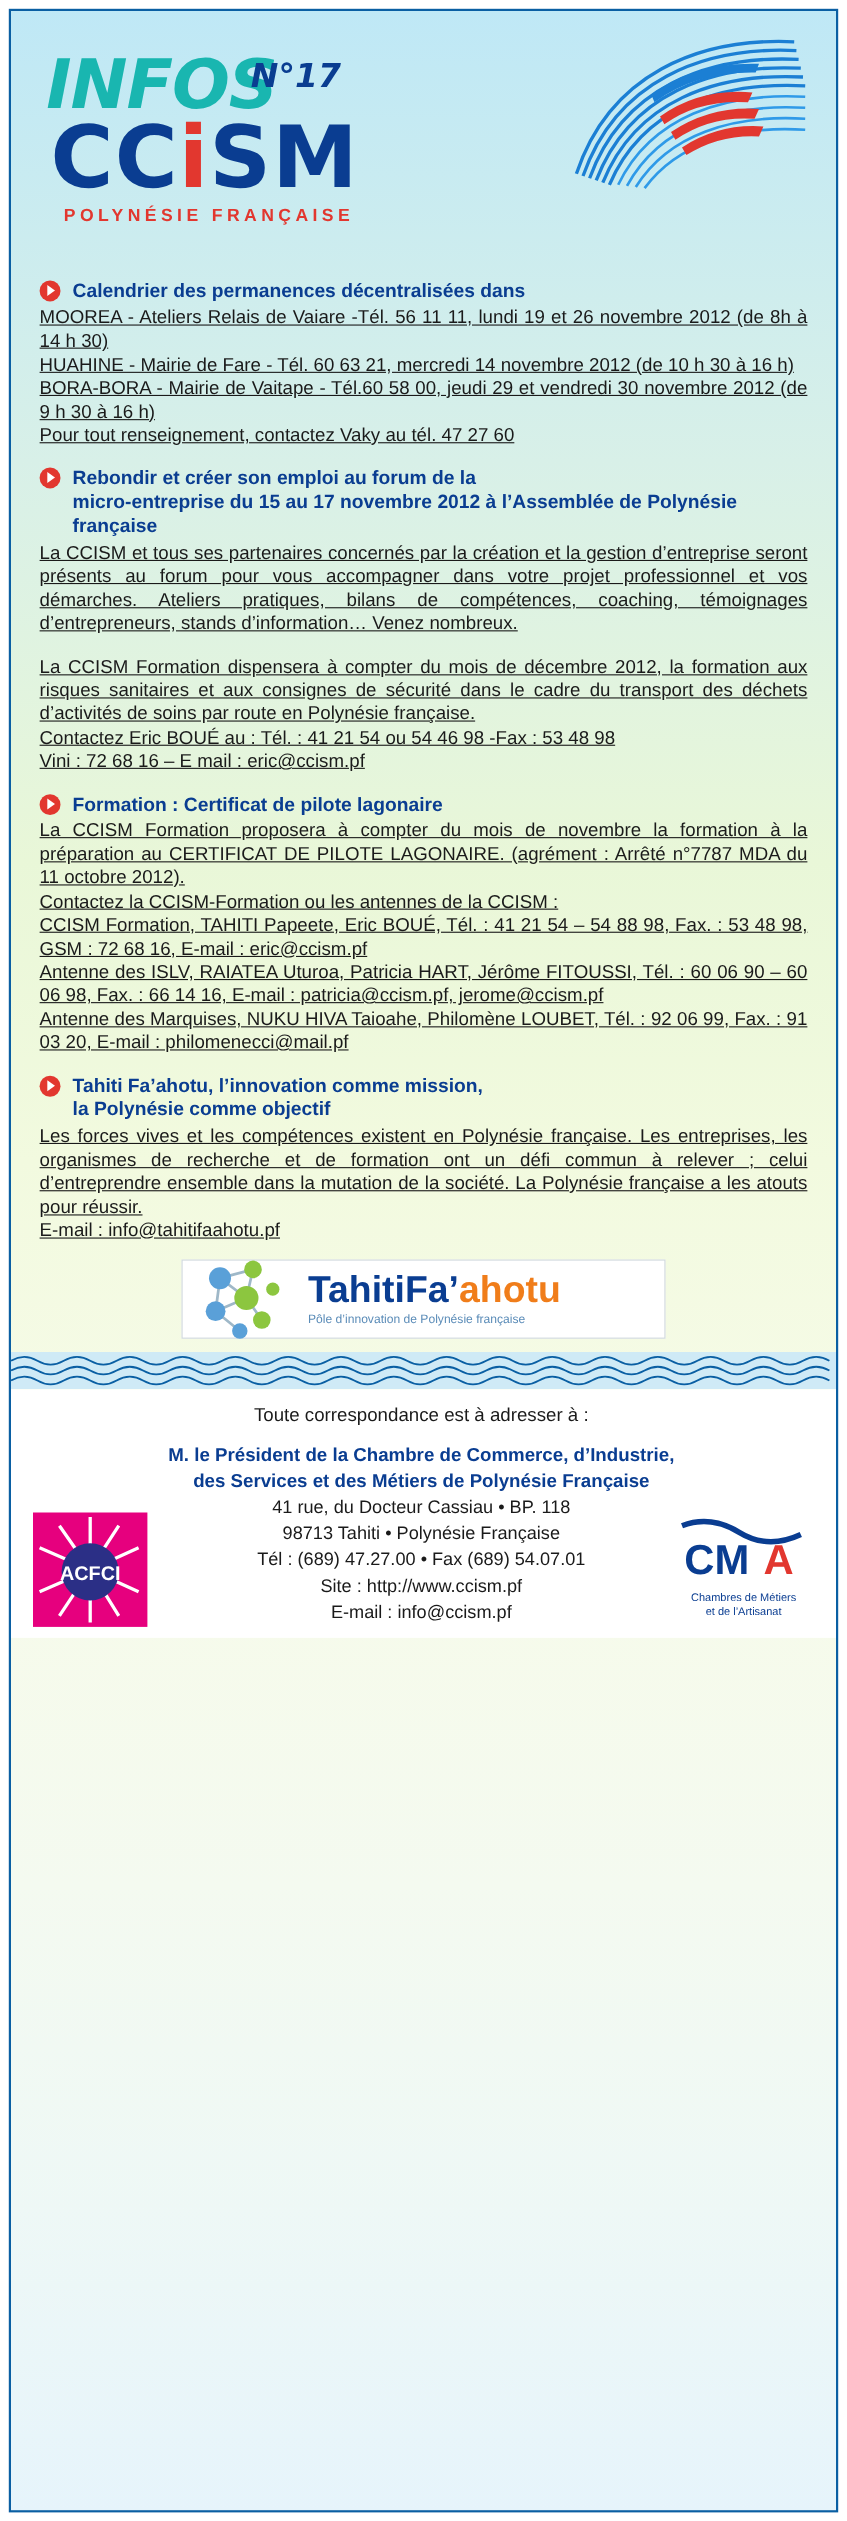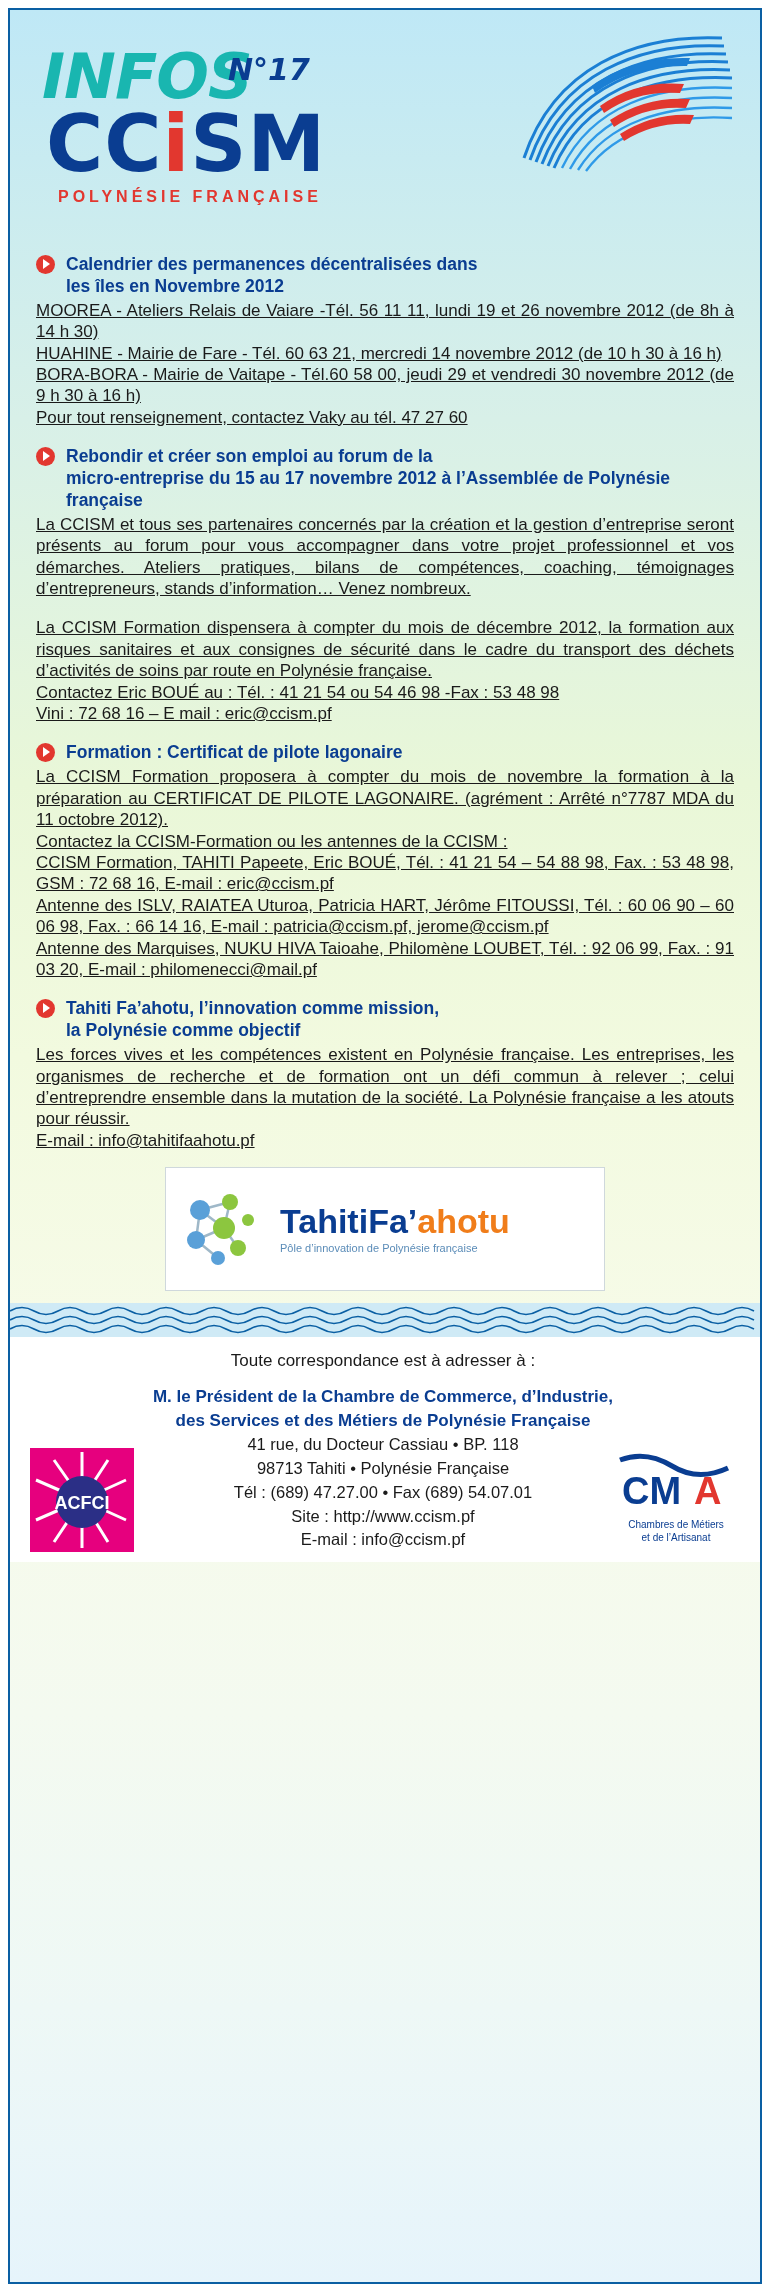--- a/index.html
+++ b/index.html
@@ -57,21 +57,21 @@
   p.body{
     margin:0;font-size:17px;line-height:1.26;color:#1a1a1a;
     text-align:justify;
     text-decoration:underline;
   }
   p.body.nj{text-align:left;}
   .gap{height:14px;}
   
   .tf-wrap{margin-top:16px;display:flex;justify-content:center;}
   .tf-box{
-    width:440px;height:124px;background:#ffffff;border:1px solid #cfd8dc;
+    width:440px;height:72px;background:#ffffff;border:1px solid #cfd8dc;
     display:flex;align-items:center;gap:10px;padding:0 12px;box-sizing:border-box;
   }
   .tf-text{display:flex;flex-direction:column;justify-content:center;}
   .tf-main{font-size:34px;font-weight:bold;color:#0a3d91;line-height:1;}
   .tf-main .org{color:#f07d1a;}
   .tf-sub{font-size:11px;color:#5b8cb8;margin-top:4px;}
   
   .wave{height:34px;margin-top:12px;overflow:hidden;}
   
   .footer{
@@ -125,21 +125,20 @@
         </g>
       </svg>
     </div>
 
     <div class="content">
 
       <div class="sec">
         <div class="sec-title">
           <span class="bullet"></span>
           <span class="t1">Calendrier des permanences décentralisées dans</span>
-          <span class="t1">les îles en Novembre 2012</span>
         </div>
         <p class="body">MOOREA - Ateliers Relais de Vaiare -Tél. 56 11 11, lundi 19 et 26 novembre 2012 (de 8h à 14 h 30)</p>
         <p class="body">HUAHINE - Mairie de Fare - Tél. 60 63 21, mercredi 14 novembre 2012 (de 10 h 30 à 16 h)</p>
         <p class="body">BORA-BORA - Mairie de Vaitape - Tél.60 58 00, jeudi 29 et vendredi 30 novembre 2012 (de 9 h 30 à 16 h)</p>
         <p class="body nj">Pour tout renseignement, contactez Vaky au tél. 47 27 60</p>
       </div>
 
       <div class="gap"></div>
 
       <div class="sec">

